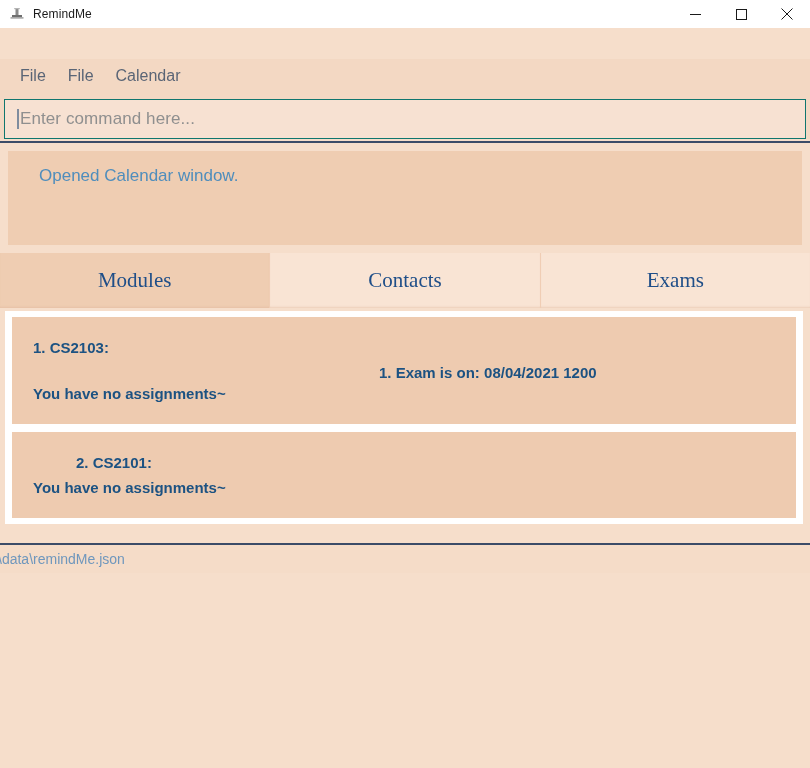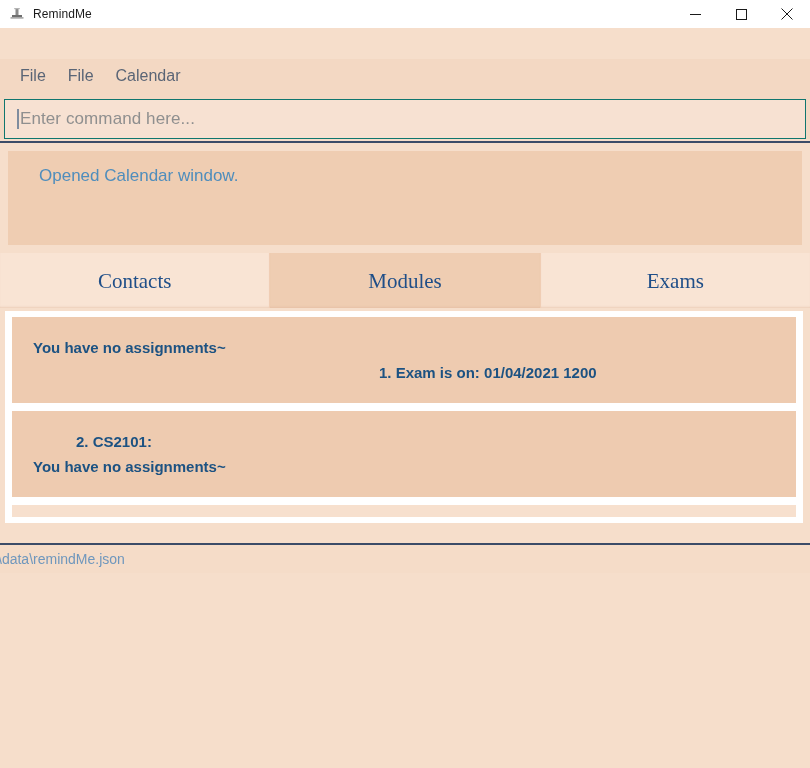--- a/index.html
+++ b/index.html
@@ -310,41 +310,42 @@
   <div class="divider-gap"></div>
   <div class="divider-navy"></div>
 
   <div class="result-outer">
     <div class="result-box">
       <div class="result-text">Opened Calendar window.</div>
     </div>
   </div>
 
   <div class="tab-bar">
+    <div class="tab selected">
+      <span class="tab-label">Modules</span>
+    </div>
     <div class="tab">
       <span class="tab-label">Contacts</span>
-    </div>
-    <div class="tab selected">
-      <span class="tab-label">Modules</span>
     </div>
     <div class="tab">
       <span class="tab-label">Exams</span>
     </div>
   </div>
 
   <div class="list-panel">
 
     <div class="module-card">
       <div class="card-inner">
         <div class="card-left">
+          <div class="card-line card-title">1. CS2103:</div>
           <div class="card-line">You have no assignments~</div>
         </div>
         <div class="card-right">
           <div class="spacer-line"></div>
-          <div class="card-line">1. Exam is on: 01/04/2021 1200</div>
+          <div class="card-line">1. Exam is on: 08/04/2021 1200</div>
         </div>
       </div>
     </div>
 
     <div class="module-card">
       <div class="card-inner">
         <div class="card-left">
           <div class="card-line card-title tight">2. CS2101:</div>
           <div class="card-line">You have no assignments~</div>
         </div>

